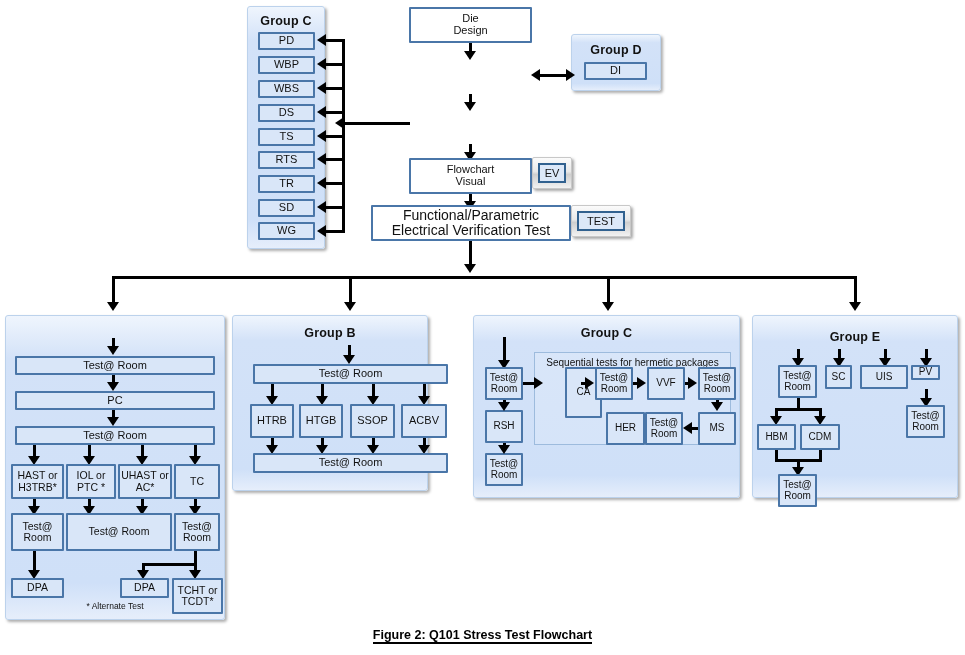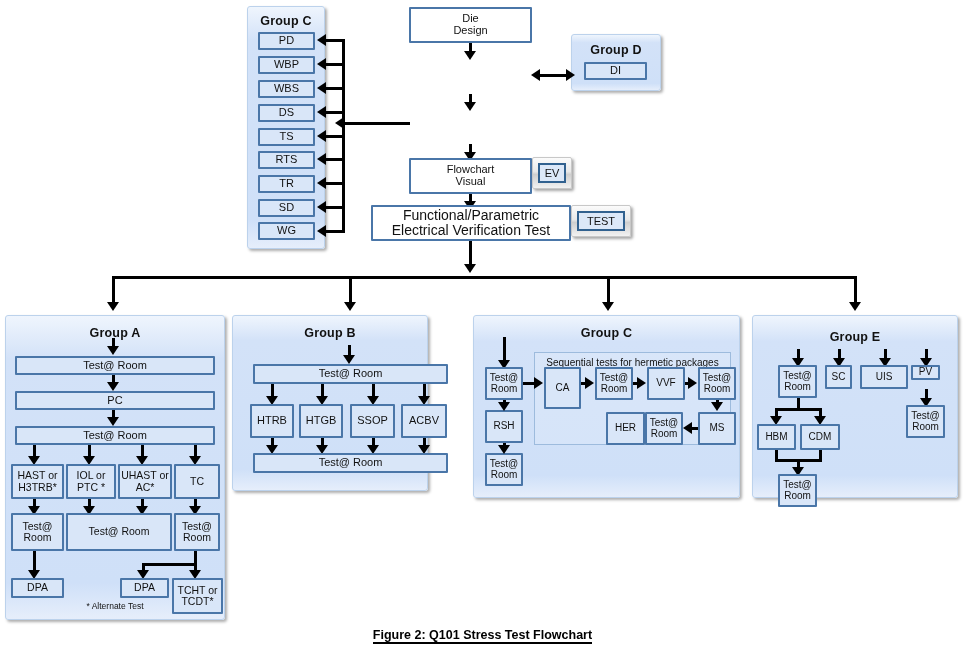--- a/index.html
+++ b/index.html
@@ -212,21 +212,20 @@
   <div class="ln vline" style="left:112px;top:276px;height:29px;"></div>
   <div class="arr arr-d" style="left:107px;top:302px;"></div>
   <div class="ln vline" style="left:349px;top:276px;height:29px;"></div>
   <div class="arr arr-d" style="left:344px;top:302px;"></div>
   <div class="ln vline" style="left:607px;top:276px;height:29px;"></div>
   <div class="arr arr-d" style="left:602px;top:302px;"></div>
   <div class="ln vline" style="left:854px;top:276px;height:29px;"></div>
   <div class="arr arr-d" style="left:849px;top:302px;"></div>
 
   <div class="panel" style="left:5px;top:315px;width:220px;height:305px;">
-    <div class="panel-title" style="top:10px;font-size:12.5px;">Group A</div>
     <div class="note" style="bottom:8px;left:0;">* Alternate Test</div>
   </div>
 
   <div class="ln vline" style="left:112px;top:338px;height:11px;"></div>
   <div class="arr arr-d" style="left:107px;top:346px;"></div>
 
   <div class="node" style="left:15px;top:356px;width:200px;height:19px;">
     <span>Test@ Room</span>
     </div>
   <div class="ln vline" style="left:112px;top:375px;height:10px;"></div>
@@ -377,21 +376,21 @@
 Room</span>
     </div>
 
   <div class="ln vline" style="left:503px;top:400px;height:5px;"></div>
   <div class="arr arr-d" style="left:498px;top:402px;"></div>
   <div class="ln vline" style="left:503px;top:443px;height:5px;"></div>
   <div class="arr arr-d" style="left:498px;top:445px;"></div>
 
   <div class="ln hline" style="left:523px;top:382px;width:14px;"></div>
   <div class="arr arr-r" style="left:534px;top:377px;"></div>
-  <div class="node" style="left:544px;top:367px;width:37px;height:42px;font-size:10px;align-items:center;">
+  <div class="node" style="left:565px;top:367px;width:37px;height:51px;font-size:10px;align-items:center;">
     <span>CA</span>
     </div>
   <div class="ln hline" style="left:581px;top:382px;width:8px;"></div>
   <div class="arr arr-r" style="left:585px;top:377px;"></div>
   <div class="node" style="left:595px;top:367px;width:38px;height:33px;font-size:10px;">
     <span style="white-space:pre-line;">Test@
 Room</span>
     </div>
   <div class="ln hline" style="left:633px;top:382px;width:8px;"></div>
   <div class="arr arr-r" style="left:637px;top:377px;"></div>

